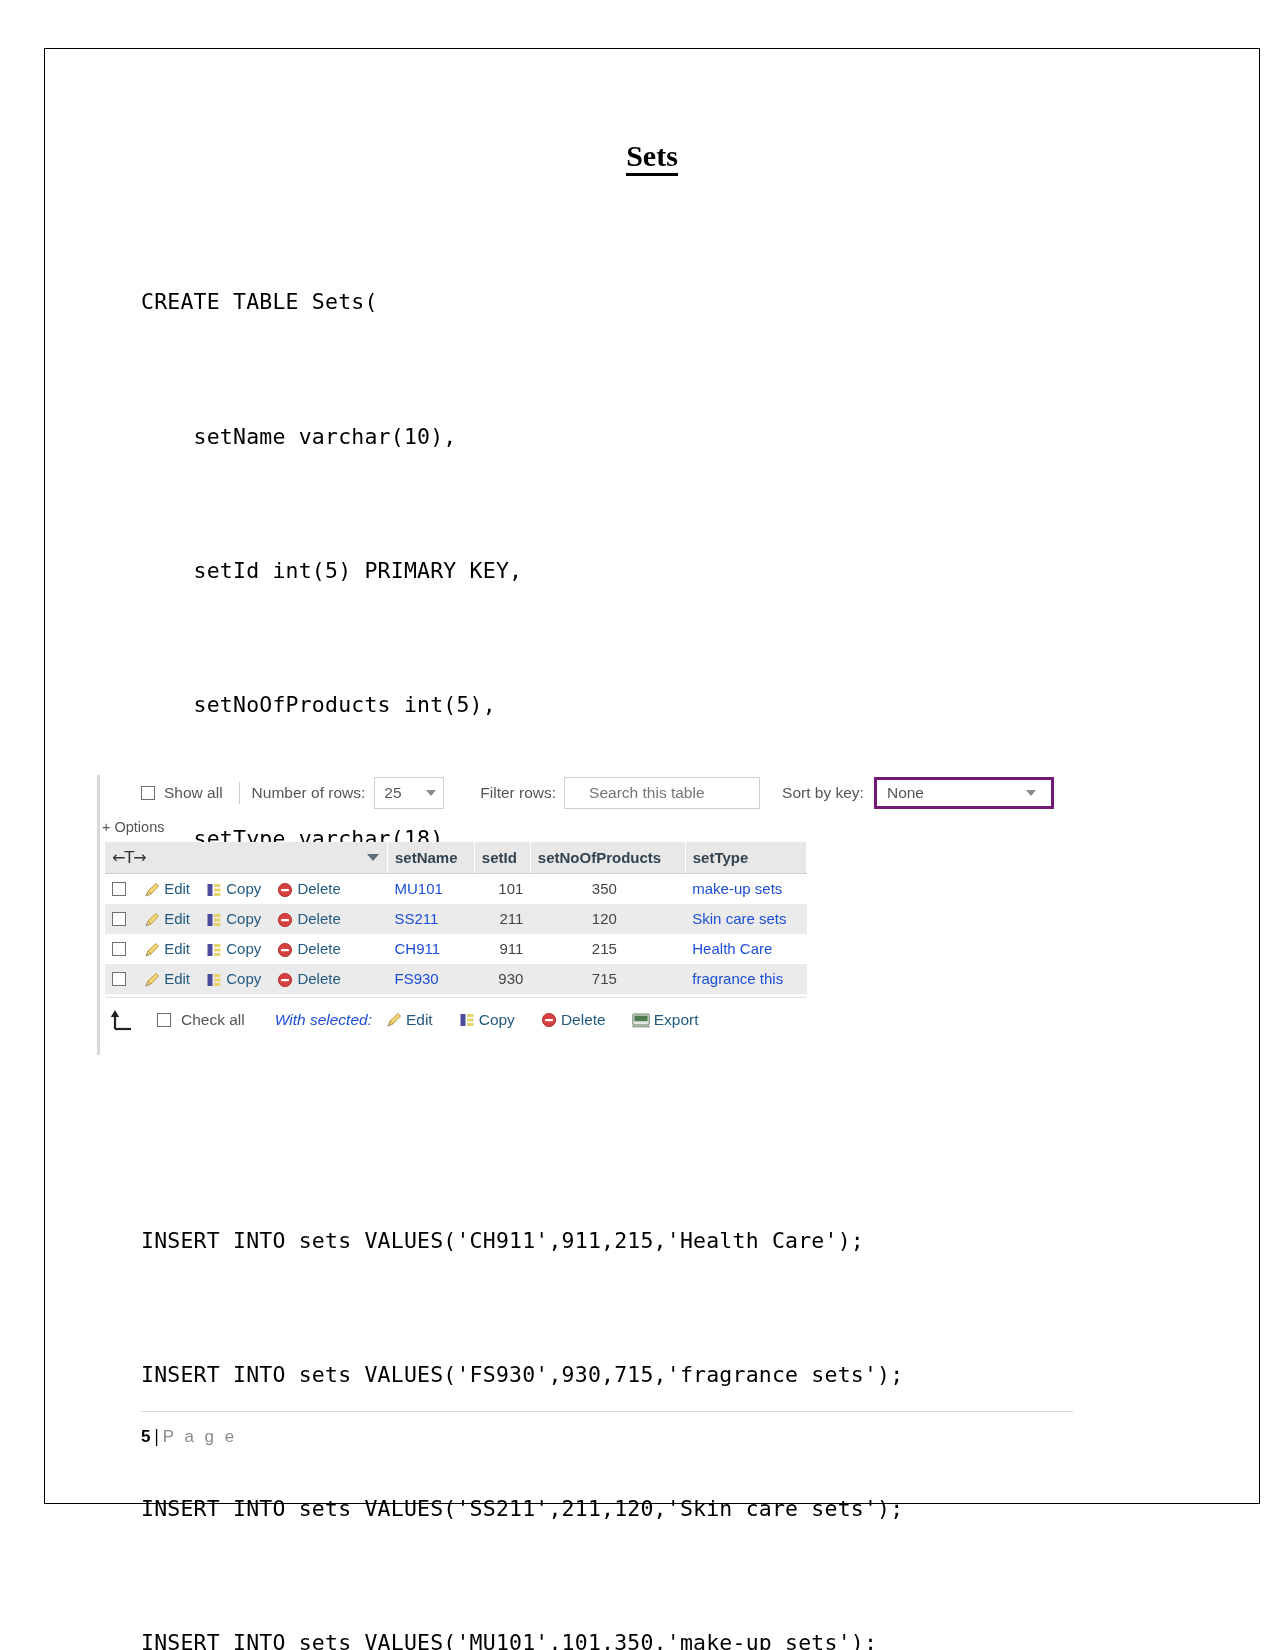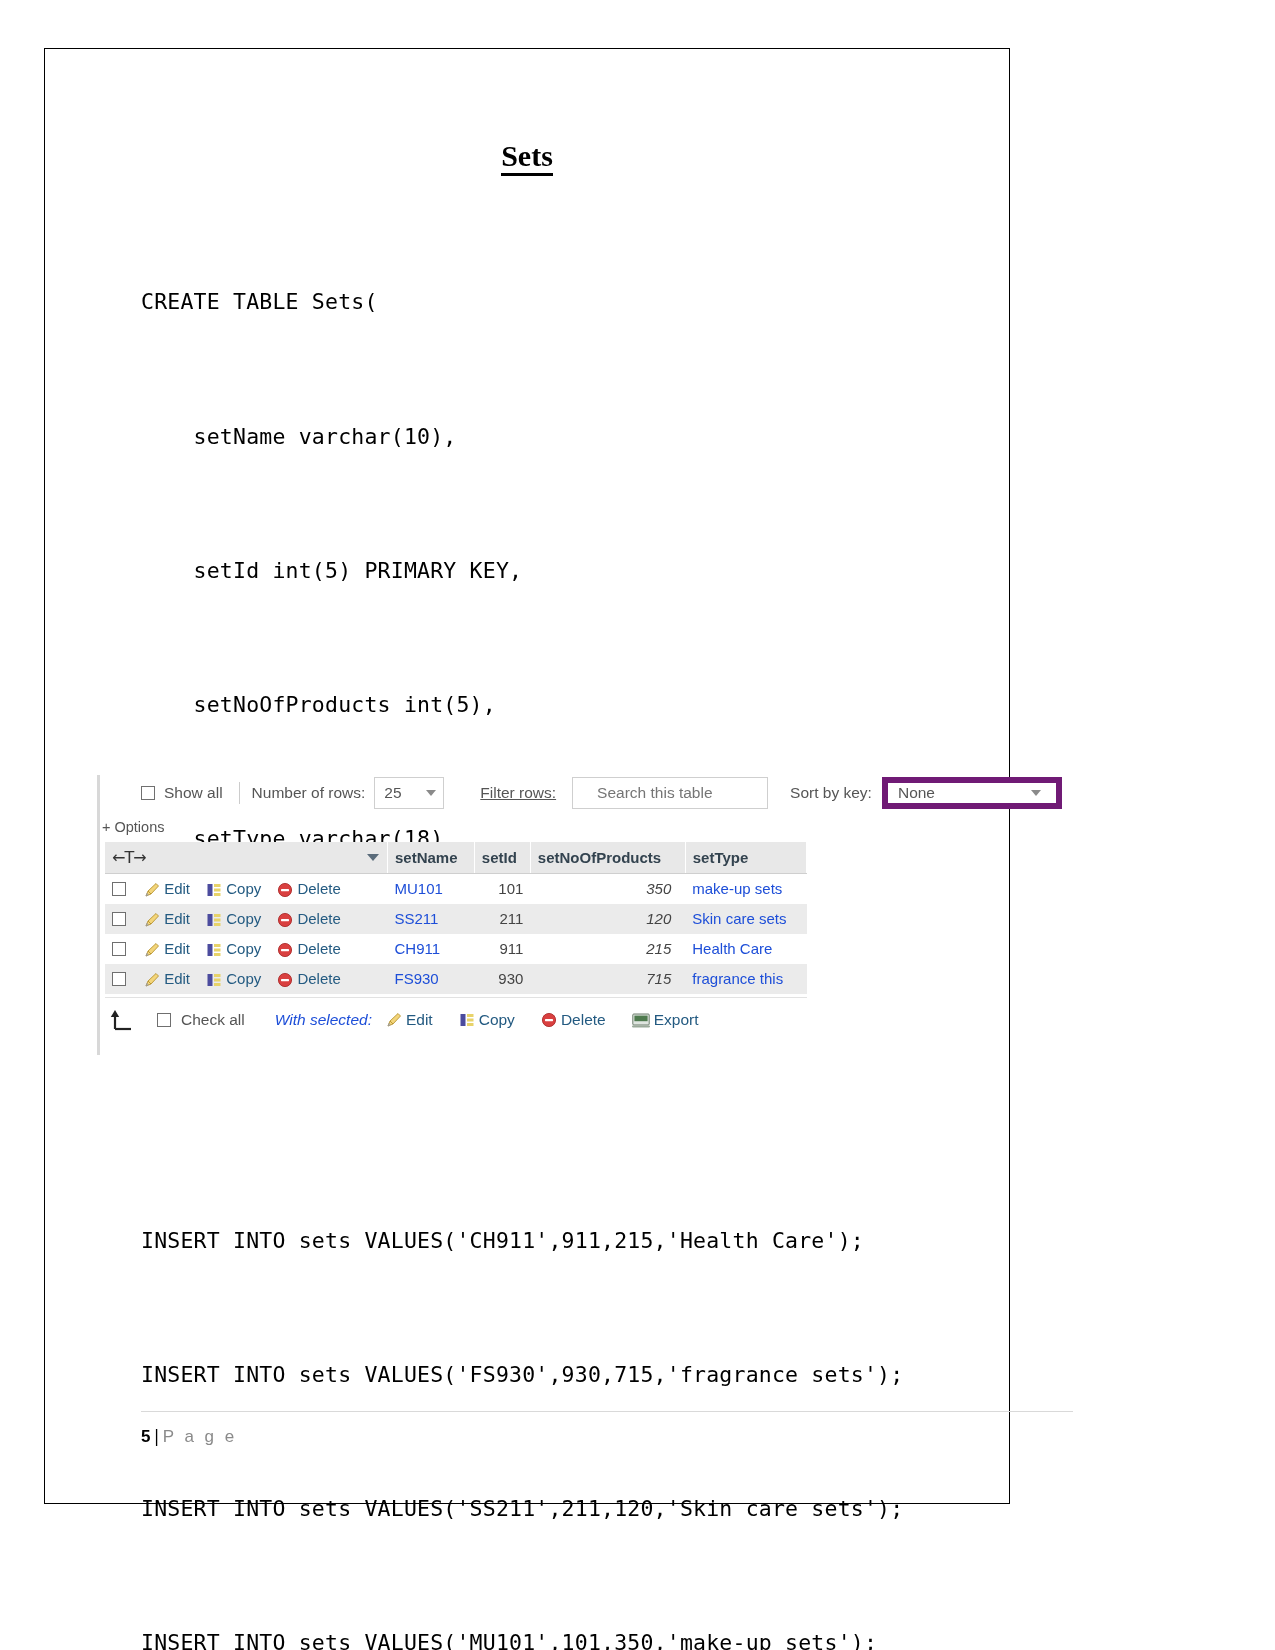--- a/index.html
+++ b/index.html
@@ -13,21 +13,21 @@
     font-family: "Liberation Sans", sans-serif;
     position: relative;
     overflow: hidden;
   }
 
   
   .page-sheet {
     position: absolute;
     left: 44px;
     top: 48px;
-    width: 966px;
+    width: 1216px;
     height: 1456px;
     border: 1px solid #000000;
     background: #ffffff;
     box-sizing: border-box;
   }
 
   .page-inner {
     position: absolute;
     left: 0; top: 0; right: 0; bottom: 0;
   }
@@ -123,41 +123,41 @@
     font-size: 15.5px;
     color: #555;
     gap: 16px;
   }
   .chev {
     width: 0; height: 0;
     border-left: 5px solid transparent;
     border-right: 5px solid transparent;
     border-top: 6px solid #8a8a8a;
   }
-  .filter-label { margin-left: 36px; margin-right: 16px; text-decoration: underline; }
+  .filter-label { margin-left: 36px; margin-right: 8px; }
   .filter-input {
     width: 196px;
     height: 32px;
     border: 1px solid #cfcfcf;
     background: #fff;
     box-sizing: border-box;
     font-size: 15.5px;
     color: #9b9b9b;
     font-family: "Liberation Sans", sans-serif;
     padding: 0 24px;
     outline: none;
   }
   .sort-label { margin-left: 22px; margin-right: 10px; }
   .sort-select {
     display: inline-flex;
     align-items: center;
     justify-content: space-between;
     width: 180px;
     height: 32px;
-    border: 6px solid #701a75;
+    border: 3px solid #701a75;
     background: #fff;
     box-sizing: border-box;
     padding: 0 15px 0 10px;
     font-size: 15.5px;
     color: #555;
   }
 
   
   .pma-options {
     position: absolute;
@@ -241,21 +241,21 @@
     vertical-align: middle;
     margin-right: 4px;
     position: relative;
   }
   .ic-pencil { width: 16px; height: 16px; }
   .ic-copy   { width: 16px; height: 16px; }
   .ic-delete { width: 16px; height: 16px; }
   .ic-export { width: 18px; height: 15px; }
 
   td.cellval { color: #1d4ed8; }
-  td.numcell { text-align: right; padding-right: 14px; color: #444; font-style: italic; }
+  td.numcell { text-align: center; padding-right: 14px; color: #444; }
   td.idcell  { text-align: right; padding-left: 12px; color: #444; }
 
   
   .pma-footer {
     position: absolute;
     left: 12px;
     top: 280px;
     display: flex;
     align-items: center;
     font-size: 15.5px;

